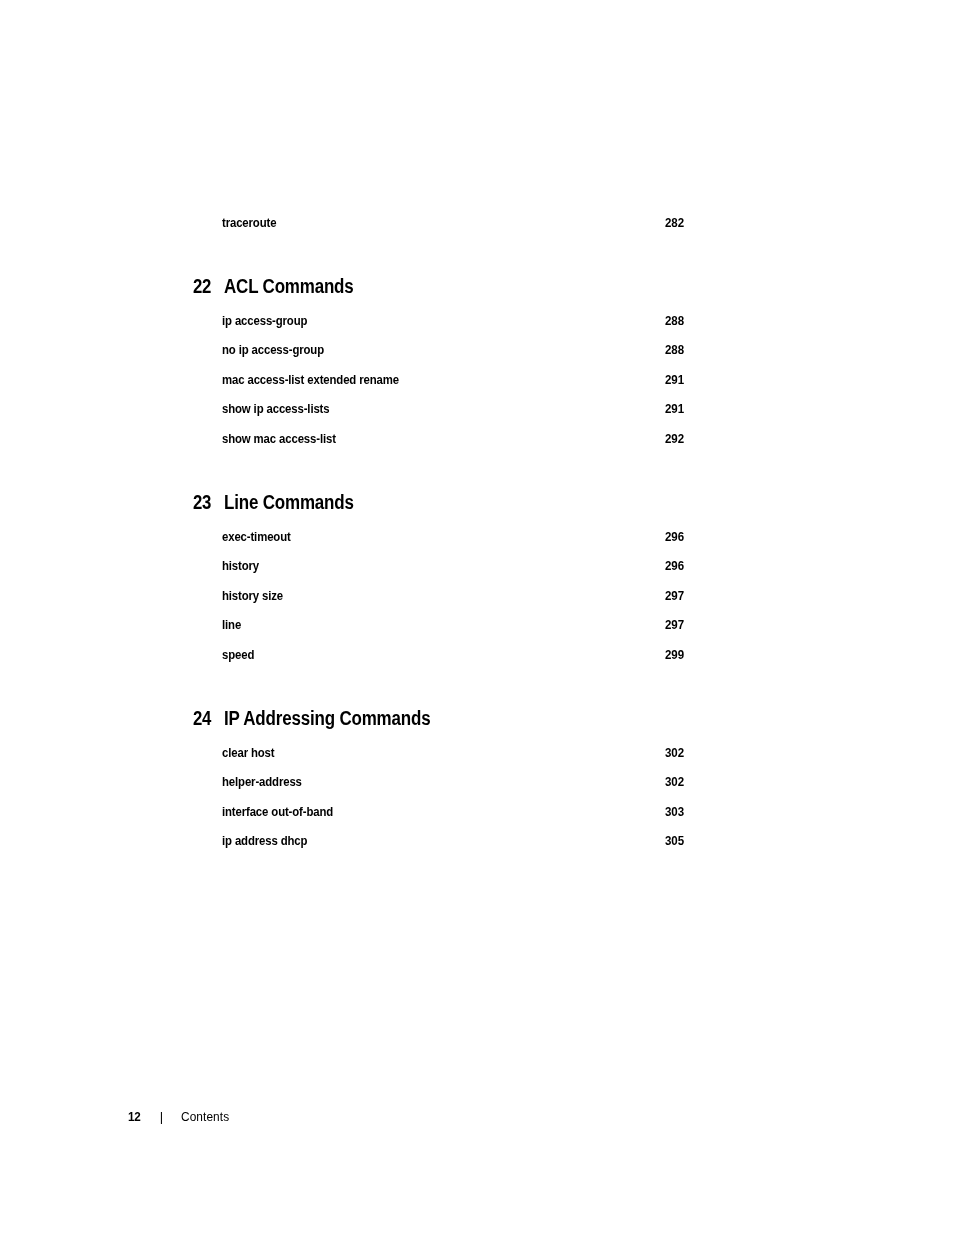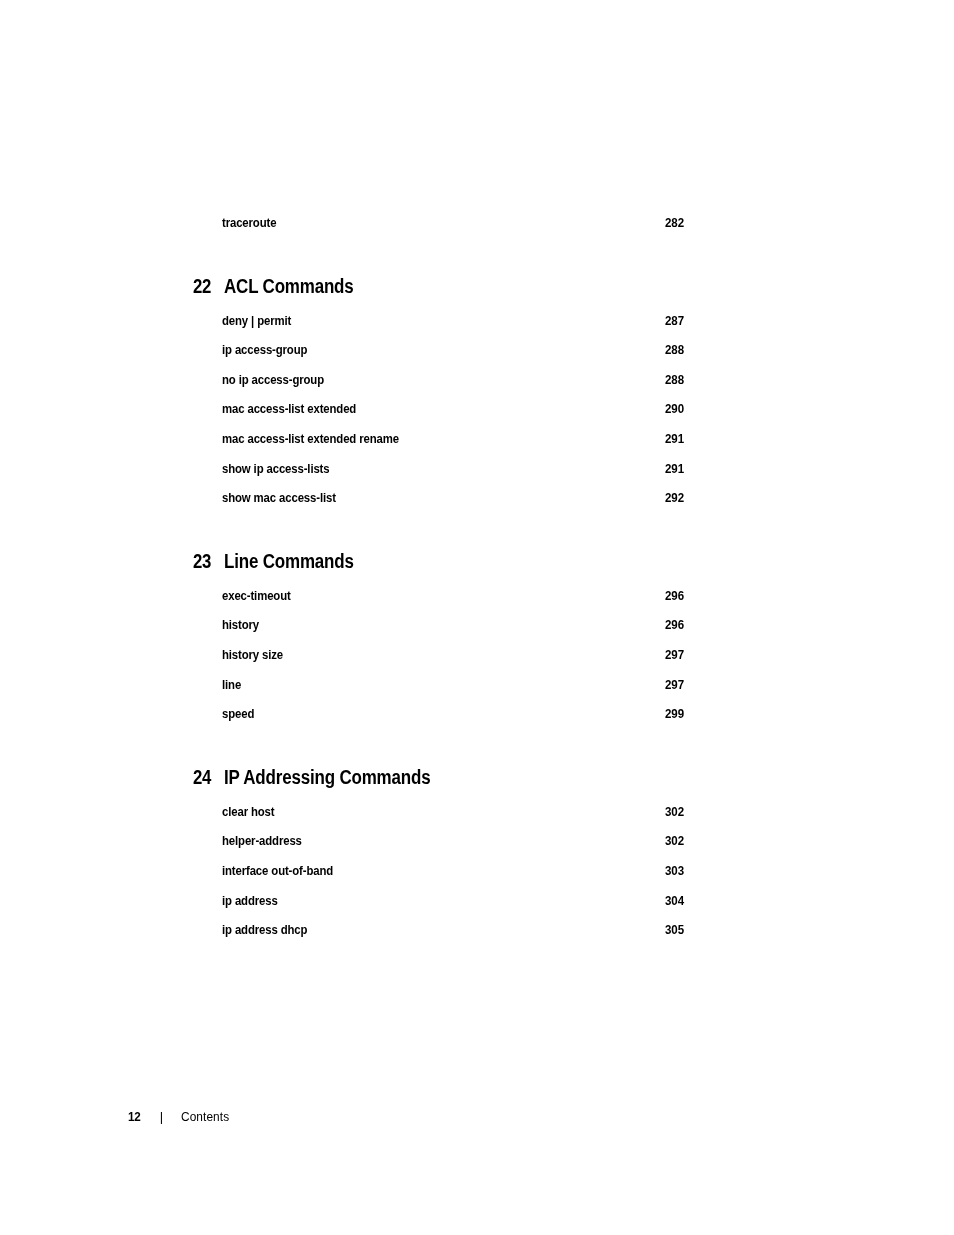--- a/index.html
+++ b/index.html
@@ -155,34 +155,26 @@
         <span class="entry-page">282</span>
       </div>
       <div class="gap-before-chapter"></div>
       <div class="chapter">
         <div class="chapter-head">
           <span class="chapter-num">22</span>
           <span class="chapter-title">ACL Commands</span>
         </div>
         <div class="gap-after-chapter"></div>
         <div class="entry">
-          <span class="entry-label">deny | permit</span>
-          <span class="entry-page">287</span>
-        </div>
-        <div class="entry">
           <span class="entry-label">ip access-group</span>
           <span class="entry-page">288</span>
         </div>
         <div class="entry">
           <span class="entry-label">no ip access-group</span>
           <span class="entry-page">288</span>
-        </div>
-        <div class="entry">
-          <span class="entry-label">mac access-list extended</span>
-          <span class="entry-page">290</span>
         </div>
         <div class="entry">
           <span class="entry-label">mac access-list extended rename</span>
           <span class="entry-page">291</span>
         </div>
         <div class="entry">
           <span class="entry-label">show ip access-lists</span>
           <span class="entry-page">291</span>
         </div>
         <div class="entry">
@@ -231,24 +223,20 @@
         </div>
         <div class="entry">
           <span class="entry-label">helper-address</span>
           <span class="entry-page">302</span>
         </div>
         <div class="entry">
           <span class="entry-label">interface out-of-band</span>
           <span class="entry-page">303</span>
         </div>
         <div class="entry">
-          <span class="entry-label">ip address</span>
-          <span class="entry-page">304</span>
-        </div>
-        <div class="entry">
           <span class="entry-label">ip address dhcp</span>
           <span class="entry-page">305</span>
         </div>
       </div>
     </div>
 
   <div id="footer">
     <span class="foot-page">12</span>
     <span class="foot-sep">|</span>
     <span class="foot-label">Contents</span>

